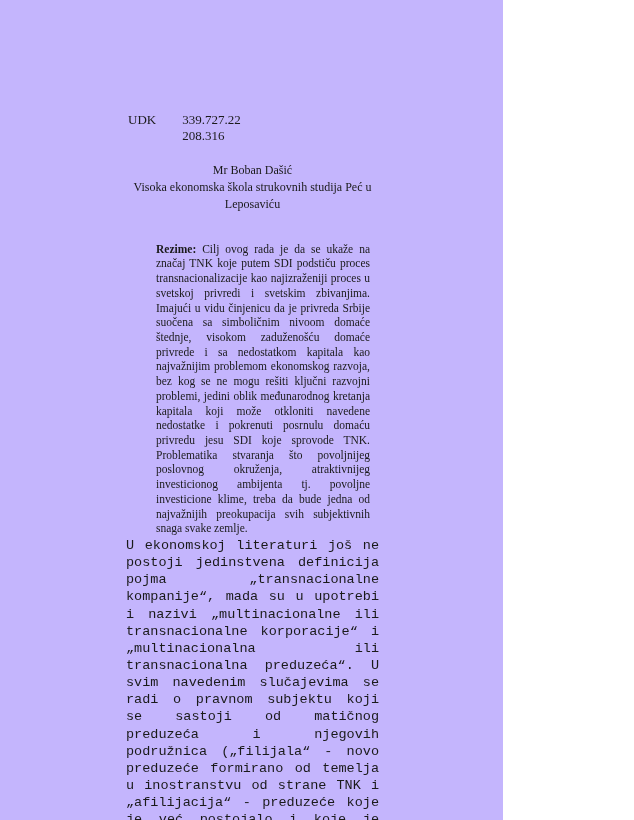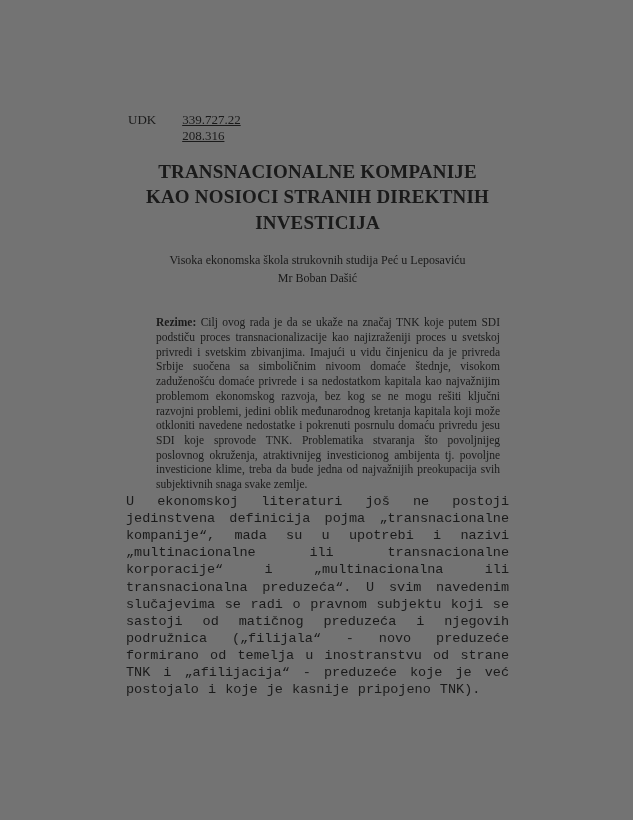--- a/index.html
+++ b/index.html
@@ -2,43 +2,42 @@
 <html><head>
 <meta charset="utf-8">
 <style>
   html, body {
     margin: 0;
     padding: 0;
     background: #ffffff;
   }
   .page {
     position: relative;
-    width: 633px;
+    width: 503px;
     height: 820px;
     box-sizing: border-box;
-    background: #737373;
+    background: #c4b5fd;
     color: #1a1a1a;
     font-family: "Liberation Serif", "DejaVu Serif", serif;
     padding: 112px 124px 40px 126px;
     overflow: hidden;
   }
   .udk-block {
     display: flex;
     align-items: flex-start;
     font-size: 13px;
     line-height: 1.25;
     margin-left: 2px;
   }
   .udk-label {
     margin-right: 26px;
   }
   .udk-codes {
     display: flex;
     flex-direction: column;
-    text-decoration: underline;
   }
   .doc-title {
     margin: 14px 0 0 0;
     text-align: center;
     font-size: 19px;
     font-weight: bold;
     line-height: 1.35;
     letter-spacing: 0.2px;
     padding: 0 14px;
   }
@@ -78,25 +77,24 @@
 <div class="page">
 
   <div class="udk-block">
     <span class="udk-label">UDK</span>
     <span class="udk-codes">
       <span>339.727.22</span>
       <span>208.316</span>
     </span>
   </div>
 
-  <h1 class="doc-title">TRANSNACIONALNE KOMPANIJE KAO NOSIOCI STRANIH DIREKTNIH INVESTICIJA</h1>
 
   <div class="author-block">
+    <div>Mr Boban Dašić</div>
     <div>Visoka ekonomska škola strukovnih studija Peć u Leposaviću</div>
-    <div>Mr Boban Dašić</div>
   </div>
 
   <div class="abstract">
     <span class="abstract-label">Rezime:</span><span> Cilj ovog rada je da se ukaže na značaj TNK koje putem SDI podstiču proces transnacionalizacije kao najizraženiji proces u svetskoj privredi i svetskim zbivanjima. Imajući u vidu činjenicu da je privreda Srbije suočena sa simboličnim nivoom domaće štednje, visokom zaduženošću domaće privrede i sa nedostatkom kapitala kao najvažnijim problemom ekonomskog razvoja, bez kog se ne mogu rešiti ključni razvojni problemi, jedini oblik međunarodnog kretanja kapitala koji može otkloniti navedene nedostatke i pokrenuti posrnulu domaću privredu jesu SDI koje sprovode TNK. Problematika stvaranja što povoljnijeg poslovnog okruženja, atraktivnijeg investicionog ambijenta tj. povoljne investicione klime, treba da bude jedna od najvažnijih preokupacija svih subjektivnih snaga svake zemlje.</span>
   </div>
 
 
   <p class="body-paragraph">U ekonomskoj literaturi još ne postoji jedinstvena definicija pojma „transnacionalne kompanije“, mada su u upotrebi i nazivi „multinacionalne ili transnacionalne korporacije“ i „multinacionalna ili transnacionalna preduzeća“. U svim navedenim slučajevima se radi o pravnom subjektu koji se sastoji od matičnog preduzeća i njegovih podružnica („filijala“ - novo preduzeće formirano od temelja u inostranstvu od strane TNK i „afilijacija“ - preduzeće koje je već postojalo i koje je kasnije pripojeno TNK).</p>
 
 </div>

